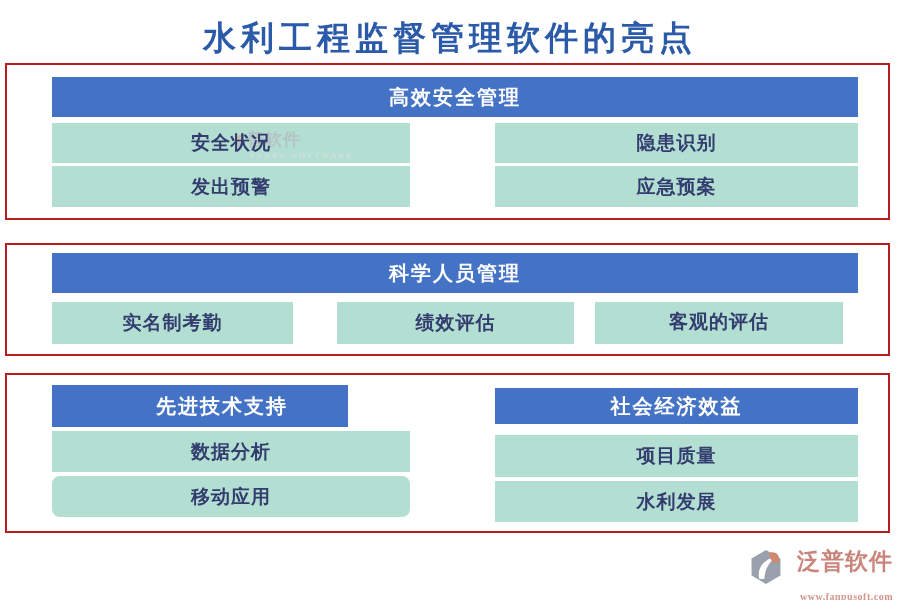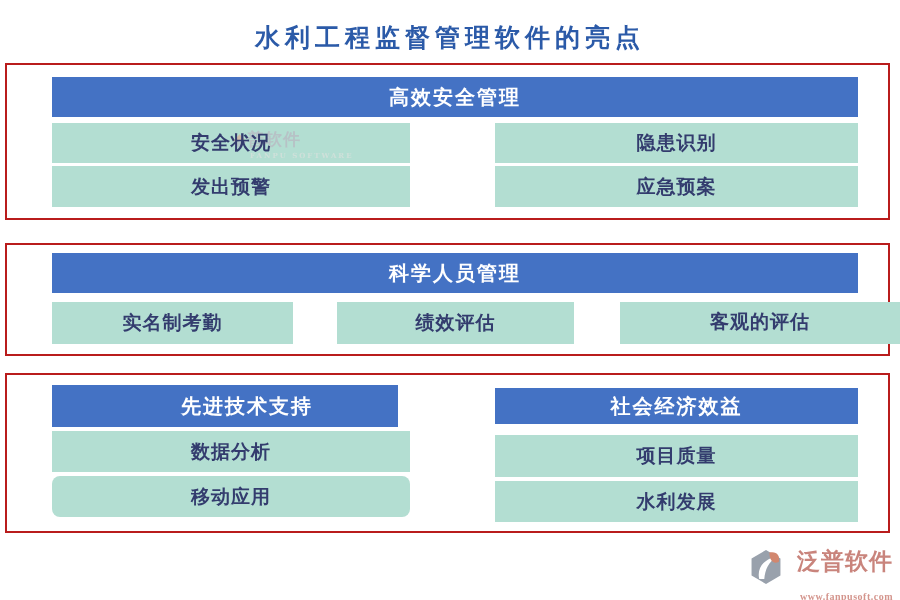--- a/index.html
+++ b/index.html
@@ -3,21 +3,21 @@
 <meta charset="utf-8">
 <style>
   * { margin:0; padding:0; box-sizing:border-box; }
   html,body { width:900px; height:600px; }
   body {
     position:relative; background:#ffffff; overflow:hidden;
     font-family:"DejaVu Serif","Liberation Serif",serif;
   }
   .title {
     position:absolute; top:20px; left:0; width:100%;
-    text-align:center; font-size:25px; font-weight:bold;
+    text-align:center; font-size:33px; font-weight:bold;
     color:#2b5aa8; letter-spacing:5px; line-height:36px;
   }
   .panel {
     position:absolute; left:5px; width:885px;
     border:2px solid #b91c1c; background:#ffffff;
   }
   .hbar {
     position:absolute; background:#4472c4; color:#ffffff;
     display:flex; align-items:center; justify-content:center;
     font-size:20px; font-weight:bold; letter-spacing:2px;
@@ -82,28 +82,28 @@
 
 <div class="panel" style="top:243px;height:113px;">
   <div class="hbar" style="left:45px;top:8px;width:806px;height:40px;">科学人员管理</div>
 
   <div class="mint" style="left:45px;top:57px;width:241px;height:42px;">
     <span class="item-label">实名制考勤</span>
   </div>
   <div class="mint" style="left:330px;top:57px;width:237px;height:42px;">
     <span class="item-label">绩效评估</span>
   </div>
-  <div class="mint raise" style="left:613px;top:57px;width:280px;height:42px;">
+  <div class="mint raise" style="left:588px;top:57px;width:248px;height:42px;">
     <span class="item-label">客观的评估</span>
   </div>
 </div>
 
 <div class="panel" style="top:373px;height:160px;">
 
-  <div class="hbar" style="left:45px;top:10px;width:346px;height:42px;padding-left:44px;">先进技术支持</div>
+  <div class="hbar" style="left:45px;top:10px;width:296px;height:42px;padding-left:44px;">先进技术支持</div>
   <div class="mint" style="left:45px;top:56px;width:358px;height:41px;">
     <span class="item-label">数据分析</span>
   </div>
   <div class="mint" style="left:45px;top:101px;width:358px;height:41px;border-radius:8px;">
     <span class="item-label">移动应用</span>
   </div>
 
   <div class="hbar" style="left:488px;top:13px;width:363px;height:36px;">社会经济效益</div>
   <div class="mint" style="left:488px;top:60px;width:363px;height:42px;">
     <span class="item-label">项目质量</span>

